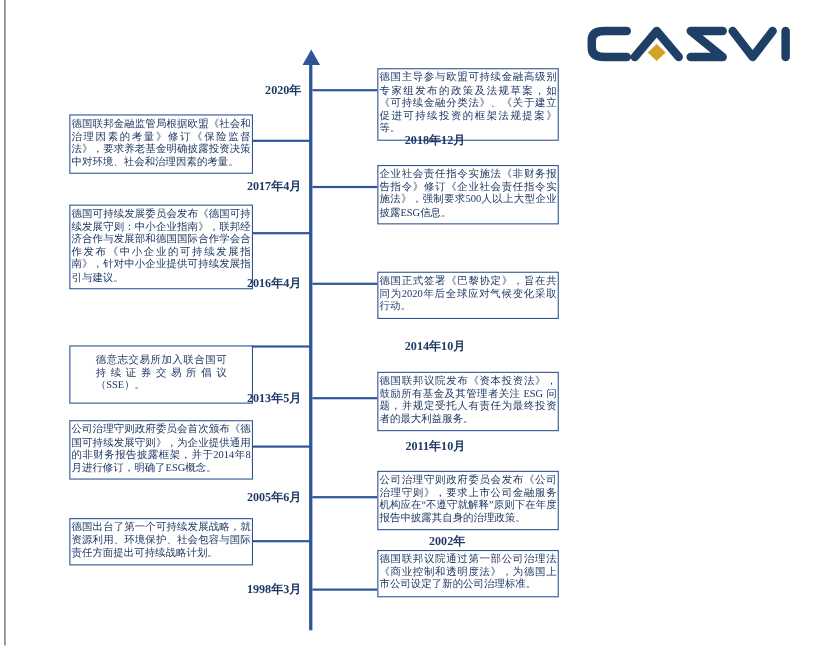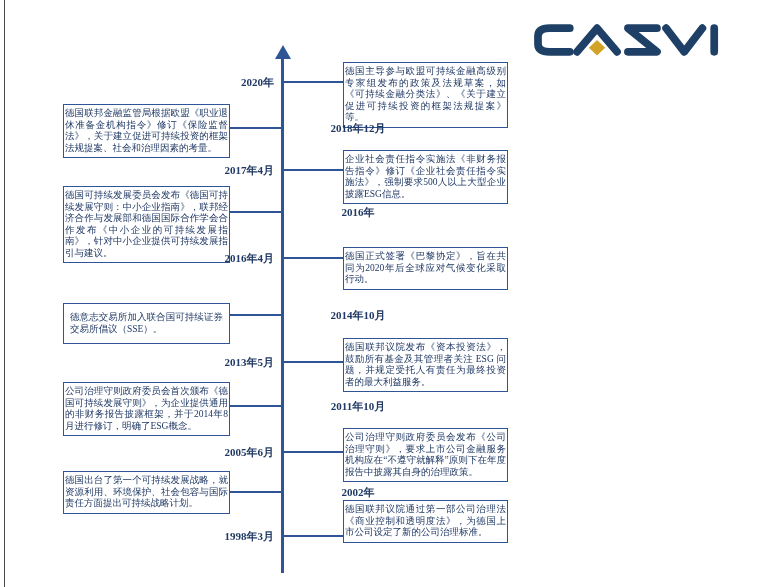--- a/index.html
+++ b/index.html
@@ -6,38 +6,38 @@
   body{font-family:"Liberation Serif","DejaVu Serif",serif;}
   .canvas{position:relative;width:757px;height:587px;background:#fff;overflow:hidden;}
   .page-edge{position:absolute;left:4px;top:0;width:1px;height:587px;background:#4a4a4a;}
   
   .axis{position:absolute;left:281px;top:58px;width:3px;height:515px;background:#2f5597;}
   .axis-arrow{position:absolute;left:275px;top:45px;width:0;height:0;
     border-left:8px solid transparent;border-right:8px solid transparent;border-bottom:14px solid #2f5597;}
   
   .date{position:absolute;font-weight:bold;font-size:11px;color:#1f3864;height:15px;line-height:15px;white-space:nowrap;}
   .date.L{left:158px;width:116px;text-align:right;}
-  .date.R{left:293px;width:130px;text-align:center;}
+  .date.R{left:293px;width:130px;text-align:right;}
   
   .conn{position:absolute;height:2px;background:#2f5597;}
   .conn.R{left:284px;width:60px;}
   .conn.L{left:228px;width:55px;}
   
   .box{position:absolute;background:#fff;border:1.5px solid #2f5597;color:#1f3864;
        font-size:9.5px;line-height:11.5px;padding:3px 1px;box-sizing:border-box;
        text-align:justify;}
   .box.R{left:343px;width:165px;}
   .box.L{left:63px;width:167px;}
   
   .d0{top:75px}.c0{top:81px}.b0{top:62px}
   .d1{top:121px}.c1{top:127px}.b1{top:104px}
   .d2{top:163px}.c2{top:169px}.b2{top:150px}
   .d3{top:205px}.c3{top:211px}.b3{top:186px}
   .d4{top:251px}.c4{top:257px}.b4{top:247px}
-  .d5{top:308px}.c5{top:314px}.b5{top:303px;padding:8px 6px;}
+  .d5{top:308px}.c5{top:314px}.b5{top:314px;padding:8px 23px;}
   .d6{top:355px}.c6{top:361px}.b6{top:338px}
   .d7{top:399px}.c7{top:405px}.b7{top:382px}
   .d8{top:445px}.c8{top:451px}.b8{top:428px}
   .d9{top:485px}.c9{top:491px}.b9{top:471px}
   .d10{top:529px}.c10{top:535px}.b10{top:500px}
   
   .logo{position:absolute;left:528px;top:20px;width:218px;height:42px;}
 </style>
 </head>
 <body>
@@ -61,27 +61,26 @@
 
   <div class="axis-arrow"></div>
   <div class="axis"></div>
 
   <div class="date L d0">2020年</div>
   <div class="conn R c0"></div>
   <div class="box R b0"><span>德国主导参与欧盟可持续金融高级别专家组发布的政策及法规草案，如《可持续金融分类法》、《关于建立促进可持续投资的框架法规提案》等。</span></div>
 
   <div class="date R d1">2018年12月</div>
   <div class="conn L c1"></div>
-  <div class="box L b1"><span>德国联邦金融监管局根据欧盟《职业退休准备金机构指令》修订《保险监督法》，关于建立促进可持续投资的框架法规提案、社会和治理因素的考量。</span></div>
+  <div class="box L b1"><span>德国联邦金融监管局根据欧盟《社会和治理因素的考量》修订《保险监督法》，要求养老基金明确披露投资决策中对环境、社会和治理因素的考量。</span></div>
 
   <div class="date L d2">2017年4月</div>
   <div class="conn R c2"></div>
   <div class="box R b2"><span>企业社会责任指令实施法《非财务报告指令》修订《企业社会责任指令实施法》，强制要求500人以上大型企业披露ESG信息。</span></div>
 
-  <div class="date R d3">2016年</div>
   <div class="conn L c3"></div>
   <div class="box L b3"><span>德国可持续发展委员会发布《德国可持续发展守则：中小企业指南》，联邦经济合作与发展部和德国国际合作学会合作发布《中小企业的可持续发展指南》，针对中小企业提供可持续发展指引与建议。</span></div>
 
   <div class="date L d4">2016年4月</div>
   <div class="conn R c4"></div>
   <div class="box R b4"><span>德国正式签署《巴黎协定》，旨在共同为2020年后全球应对气候变化采取行动。</span></div>
 
   <div class="date R d5">2014年10月</div>
   <div class="conn L c5"></div>
   <div class="box L b5"><span>德意志交易所加入联合国可持续证券交易所倡议（SSE）。</span></div>

